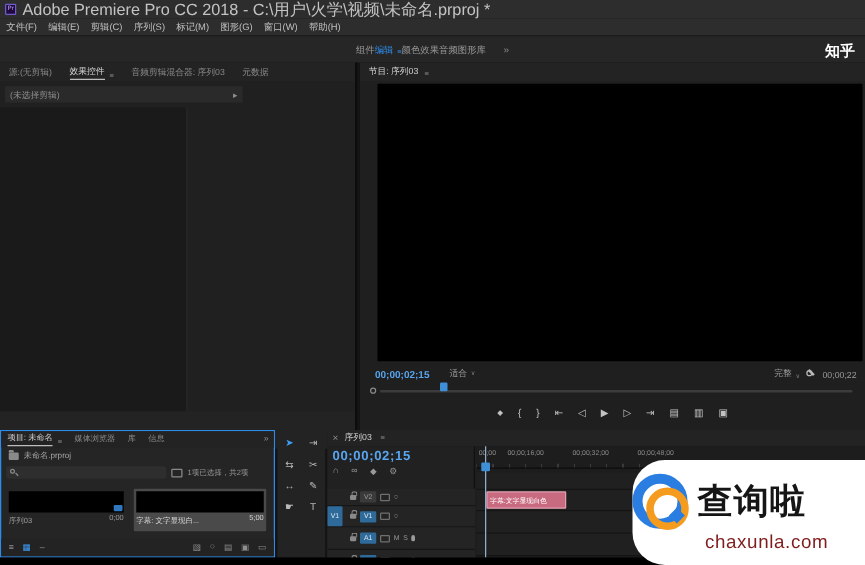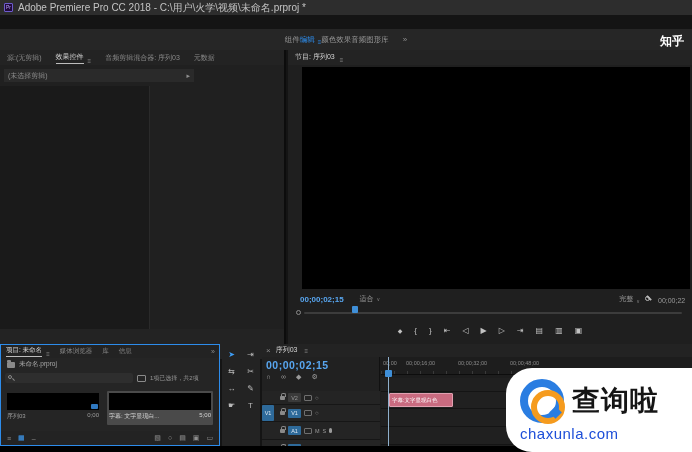--- a/index.html
+++ b/index.html
@@ -3,21 +3,21 @@
 <meta charset="utf-8">
 <style>
   *{box-sizing:border-box;margin:0;padding:0}
   body{margin:0;background:#000;font-family:"Liberation Sans","DejaVu Sans",sans-serif}
   #app{position:relative;width:692px;height:452px;background:#141414;overflow:hidden}
   .abs{position:absolute}
   .row{display:flex;align-items:flex-end}
   
   .titlebar{left:0;top:0;width:692px;height:15px;background:#2d2d2d;display:flex;align-items:center;gap:5px;padding-left:4px}
   .pr-icon{width:9px;height:9px;background:#22093d;border:1px solid #6c5ccc;color:#b9a8ff;font-size:5px;line-height:7px;text-align:center;border-radius:1px}
-  .titlebar span{font-size:10px;color:#c3c3c3;white-space:nowrap}
+  .titlebar span{font-size:13px;color:#c3c3c3;white-space:nowrap}
   .menubar{left:0;top:15px;width:692px;height:14px;background:#2d2d2d;border-bottom:1px solid #1c1c1c;display:flex;align-items:center;gap:9px;padding-left:5px}
   .menubar span{font-size:7.5px;color:#c0c0c0;white-space:nowrap}
   .wsbar{left:0;top:29px;width:692px;height:21px;background:#262626;display:flex;align-items:center;justify-content:center;gap:0}
   .wsbar .ws-tab{font-size:7.5px;color:#989898;white-space:nowrap}
   .wsbar .ws-tab.active{color:#2d8ceb}
   .wsbar .ws-menu{font-size:6px;color:#2d8ceb}
   .wsbar .ws-more{font-size:8px;color:#8d8d8d;margin-left:14px}
   
   .tabbar{display:flex;align-items:center;gap:14px;height:15px;padding-left:7px;background:#232323}
   .ptab{font-size:7px;color:#8a8a8a;white-space:nowrap}
@@ -102,38 +102,48 @@
   .ruler{position:absolute;left:0;top:0;width:311px;height:18px;border-bottom:1px solid #0d0d0d;background:repeating-linear-gradient(90deg,#3a3a3a 0 1px,transparent 1px 13px);background-size:100% 4px;background-position:0 14px;background-repeat:no-repeat}
   .ruler span{position:absolute;top:3px;font-size:5.5px;color:#8a8a8a;white-space:nowrap}
   .lane{position:absolute;left:0;width:311px;background:#202020;border-bottom:1px solid #141414}
   .clip{position:absolute;left:8px;top:1px;width:64px;height:14px;background:#c96b80;border:1px solid #e0a0b0;border-radius:1px;overflow:hidden;display:flex;align-items:center}
   .clip span{font-size:5.5px;color:#fff;white-space:nowrap;padding-left:2px}
   .playhead{position:absolute;left:126px;top:13px;width:1px;height:89px;background:#8fb0cc}
   .ph-head{position:absolute;left:123px;top:26px;width:7px;height:7px;background:#3f8fd8;border-radius:1px}
   .bottom-strip{left:0;top:446px;width:692px;height:6px;background:#000}
   
   .zhihu{right:8px;top:33px;font-size:12px;font-weight:bold;color:#fff;z-index:50}
-  .wm-card{left:506px;top:368px;width:186px;height:84px;background:#fff;border-radius:26px 0 0 26px;z-index:60;display:flex;flex-direction:column;justify-content:center;padding-left:14px}
+  .wm-card{left:506px;top:368px;width:186px;height:84px;background:#fff;border-radius:26px 0 0 26px;z-index:60;display:flex;flex-direction:column;justify-content:center;}
   .wm-row{display:flex;align-items:center;gap:8px}
   .wm-logo{position:relative;width:44px;height:44px;border:8px solid #2a7de1;border-radius:50%}
   .wm-logo::before{content:"";position:absolute;left:3px;top:3px;width:22px;height:22px;border:6px solid #f59b1e;border-radius:50%;border-left-color:#f59b1e}
   .wm-logo::after{content:"";position:absolute;right:-4px;bottom:-2px;width:9px;height:9px;background:#2a7de1;transform:rotate(45deg)}
   .wm-brand{font-size:28px;font-weight:bold;color:#151515;letter-spacing:1px}
-  .wm-domain{font-size:15px;color:#1d4ed8;margin-top:2px;letter-spacing:.5px}
+  .wm-domain{font-size:15px;color:#7f1d1d;margin-top:2px;margin-left:58px;letter-spacing:.5px}
 </style>
 </head>
 <body>
 
 <div id="app">
 
   <div class="abs titlebar">
     <div class="pr-icon">Pr</div>
     <span>Adobe Premiere Pro CC 2018 - C:\用户\火学\视频\未命名.prproj *</span>
   </div>
 
+  <div class="abs menubar">
+    <span>文件(F)</span>
+    <span>编辑(E)</span>
+    <span>剪辑(C)</span>
+    <span>序列(S)</span>
+    <span>标记(M)</span>
+    <span>图形(G)</span>
+    <span>窗口(W)</span>
+    <span>帮助(H)</span>
+  </div>
 
   <div class="abs wsbar">
     <span class="ws-tab">组件</span>
     <span class="row" style="gap:3px">
       <span class="ws-tab active">编辑</span>
       <span class="ws-menu">≡</span>
     </span>
     <span class="ws-tab">颜色</span>
     <span class="ws-tab">效果</span>
     <span class="ws-tab">音频</span>

